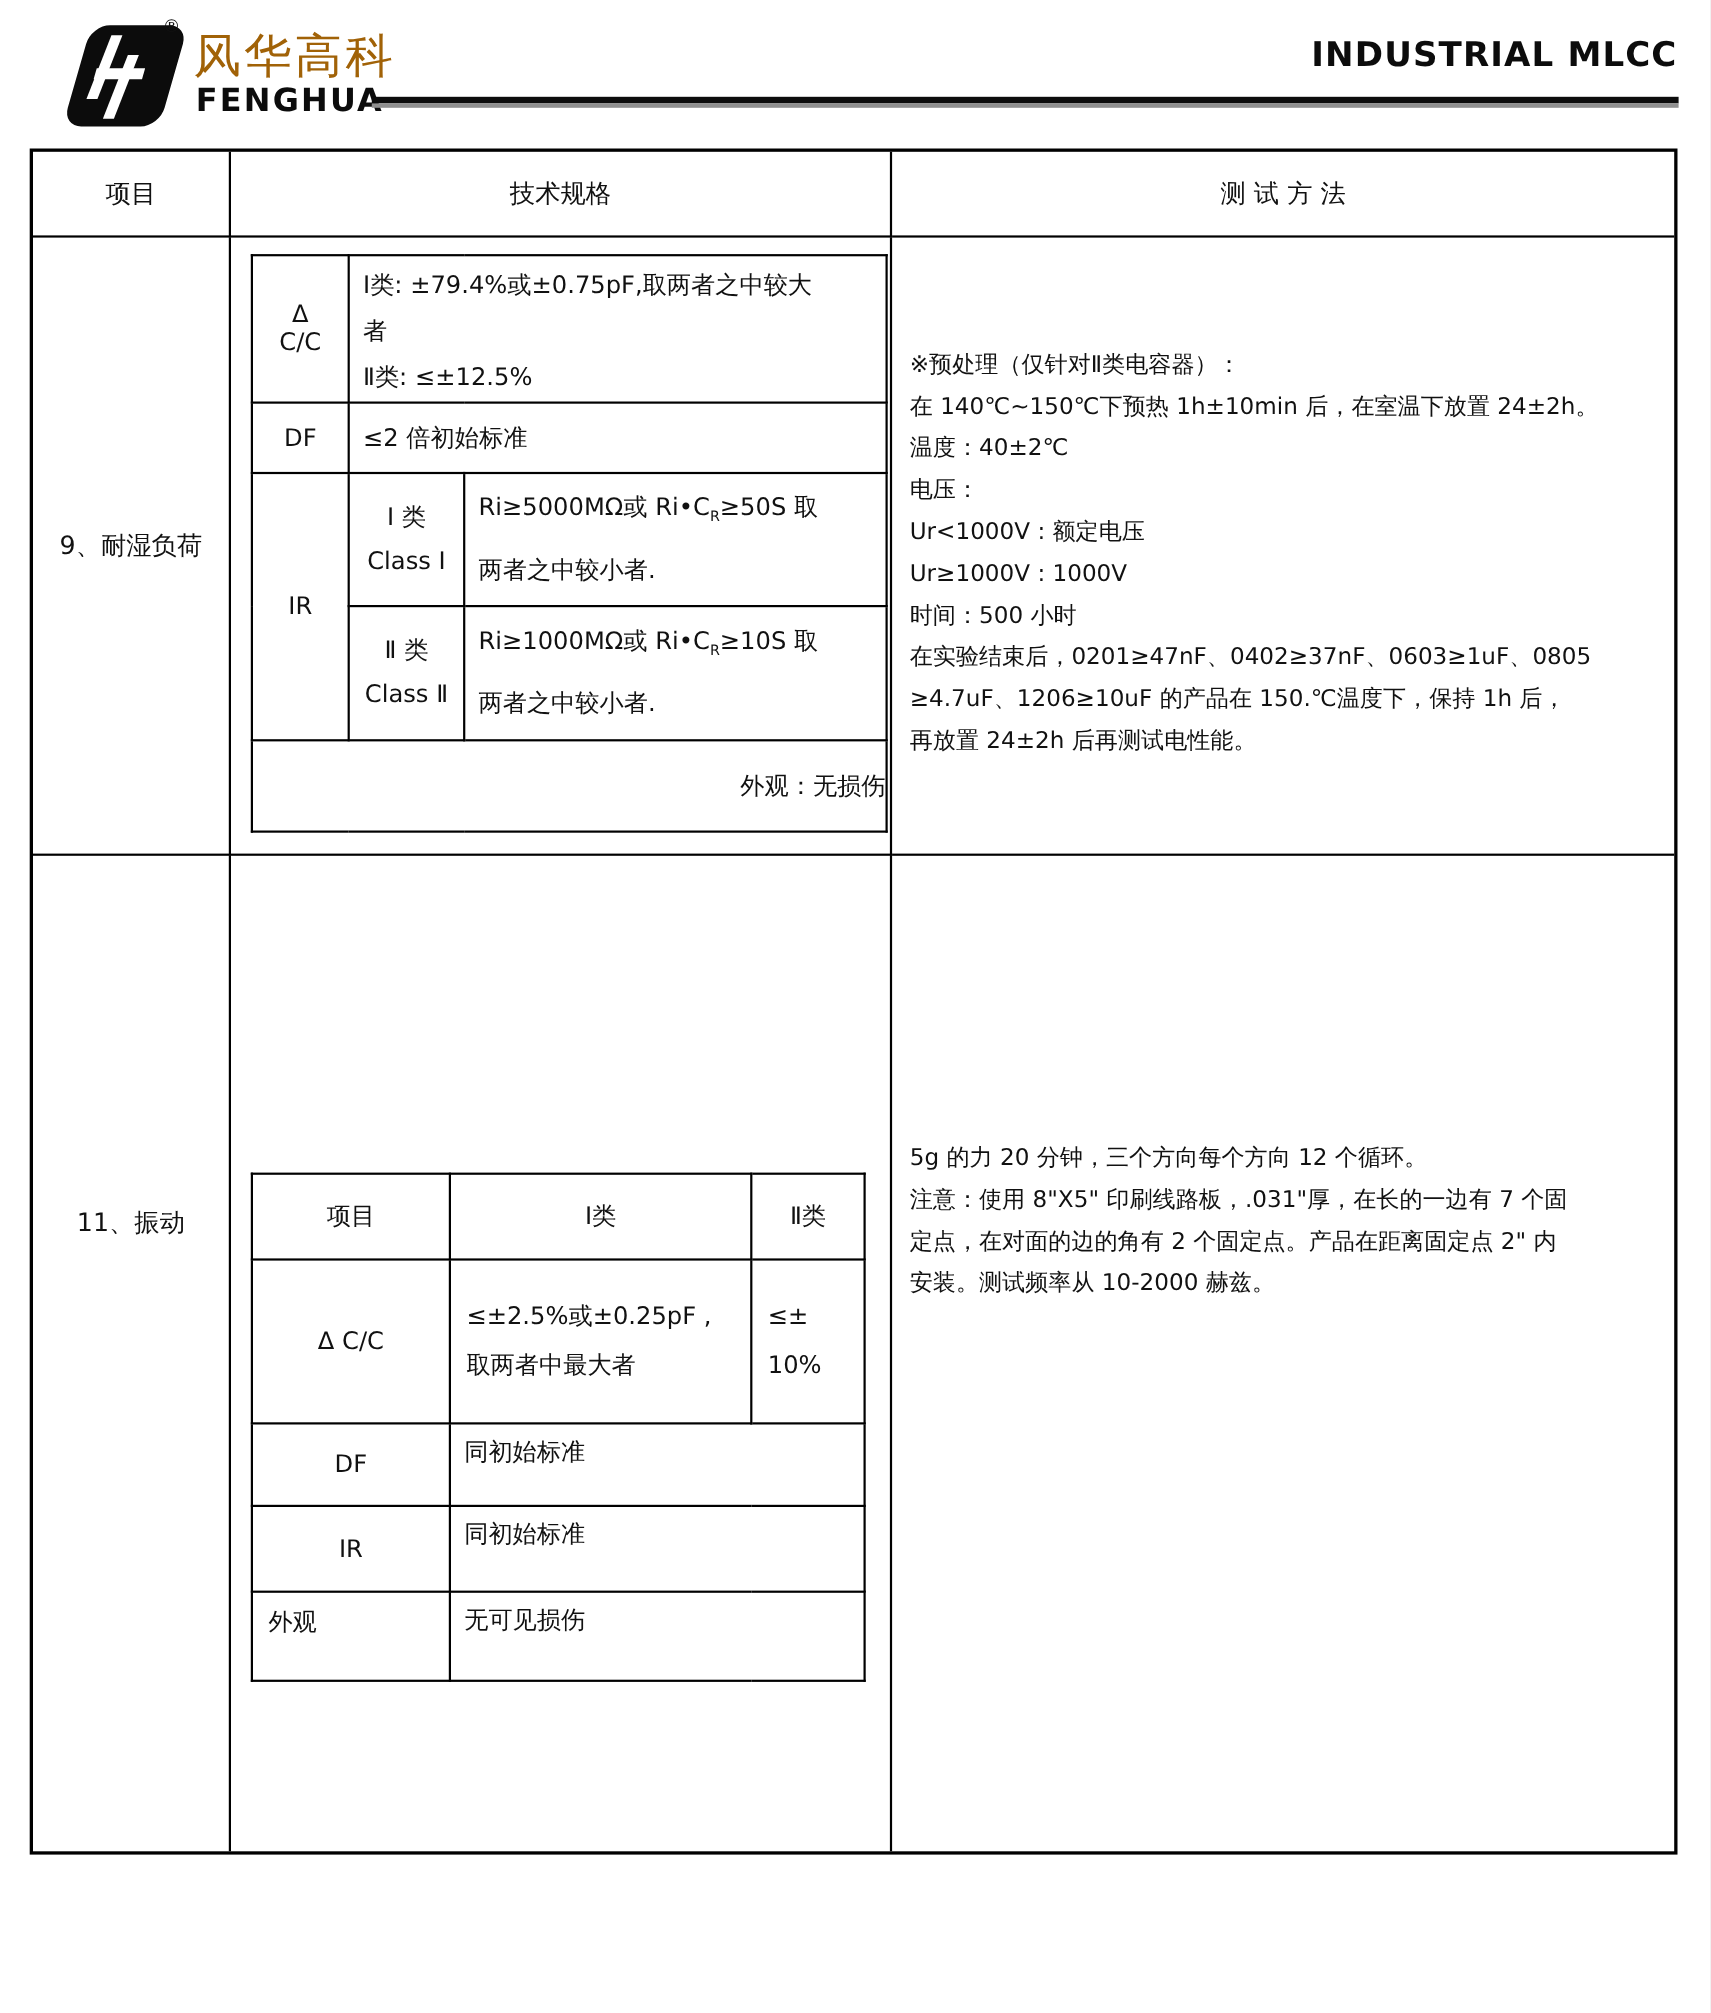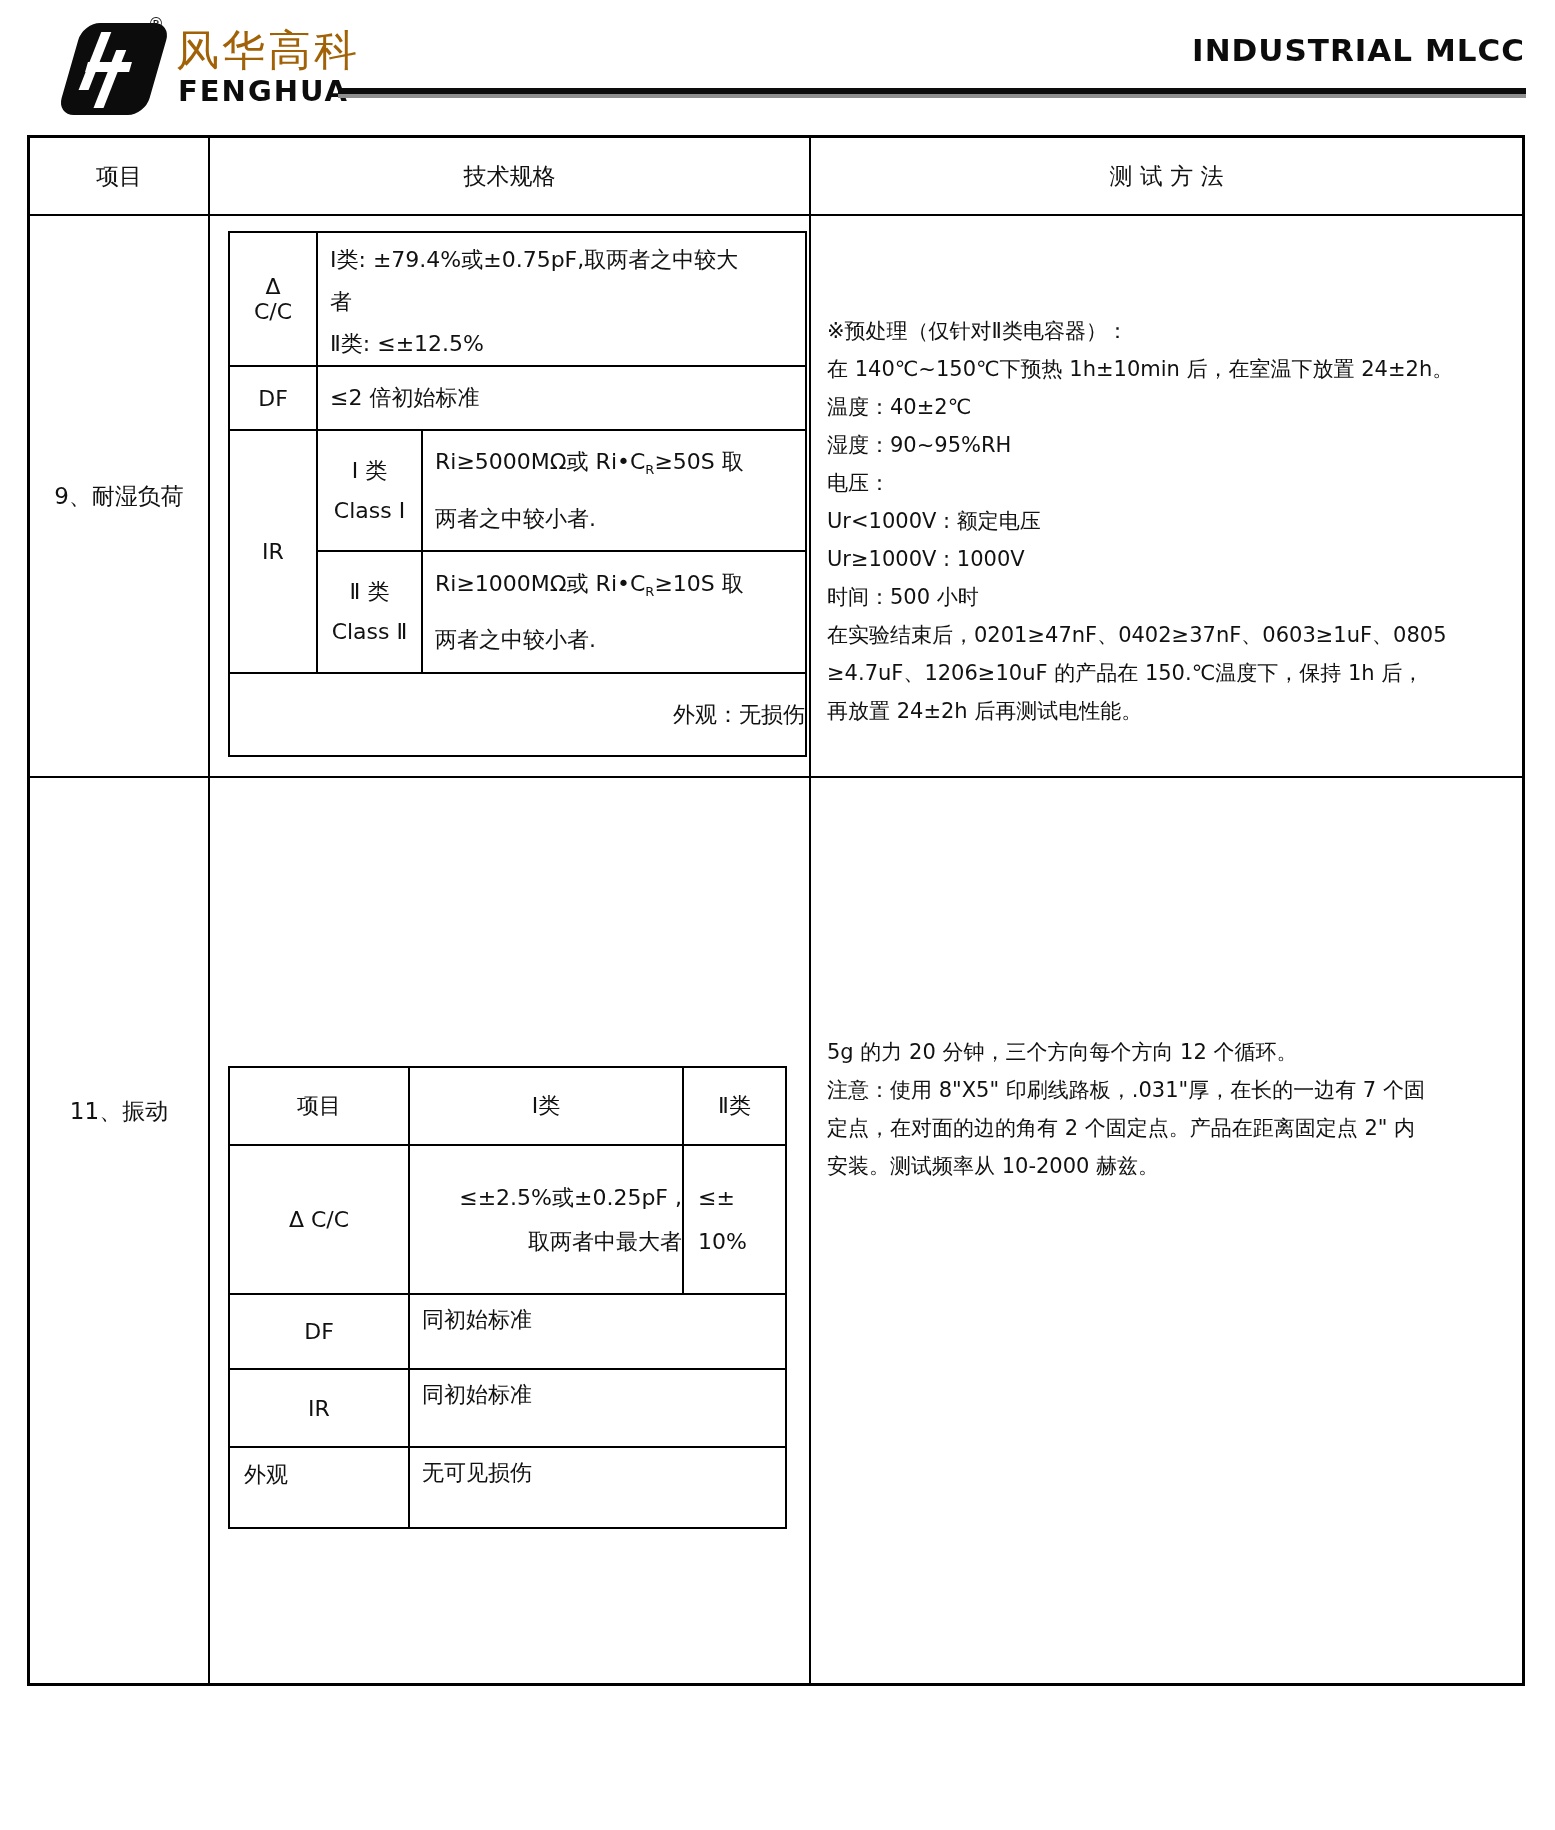--- a/index.html
+++ b/index.html
@@ -51,21 +51,21 @@
   .appearance-1{text-align:right;vertical-align:middle;height:83px;}
   .r-dcc1 td{height:125px;}
   .r-df1 td{height:64px;}
   .r-ir1a td{height:121px;}
   .r-ir1b td{height:122px;}
   .t2 .hrow td{height:78px;text-align:center;vertical-align:middle;}
   .r-dcc2 td{height:149px;}
   .r-df2 td{height:75px;}
   .r-ir2 td{height:78px;}
   .r-app2 td{height:81px;}
-  .dcc2-c1{vertical-align:middle;padding-left:24px;line-height:44px;text-align:right;}
+  .dcc2-c1{vertical-align:middle;padding-left:14px;line-height:44px;}
   .dcc2-c2{vertical-align:middle;padding-left:14px;line-height:44px;}
   .top-val{vertical-align:top;padding-top:10px;padding-left:12px;}
   .left-lbl{text-align:left;vertical-align:top;padding-top:12px;padding-left:14px;}
   sub{font-size:13px;}
 </style>
 </head>
 <body>
 
 <div class="page">
 
@@ -144,21 +144,20 @@
           <td class="appearance-1" colspan="3">外观：无损伤</td>
         </tr>
       </tbody>
         </table>
     </div>
 
     <div class="cell method-cell method-9 bB">
       <div class="m-line">※预处理（仅针对Ⅱ类电容器）：</div>
       <div class="m-line">在 140℃~150℃下预热 1h±10min 后，在室温下放置 24±2h。</div>
       <div class="m-line">温度：40±2℃</div>
-      <div class="m-line">湿度：90~95%RH</div>
       <div class="m-line">电压：</div>
       <div class="m-line">Ur&lt;1000V : 额定电压</div>
       <div class="m-line">Ur≥1000V : 1000V</div>
       <div class="m-line">时间：500 小时</div>
       <div class="m-line">在实验结束后，0201≥47nF、0402≥37nF、0603≥1uF、0805</div>
       <div class="m-line">≥4.7uF、1206≥10uF 的产品在 150.℃温度下，保持 1h 后，</div>
       <div class="m-line">再放置 24±2h 后再测试电性能。</div>
     </div>
 
     <div class="cell item-cell item-top bR">11、振动</div>

